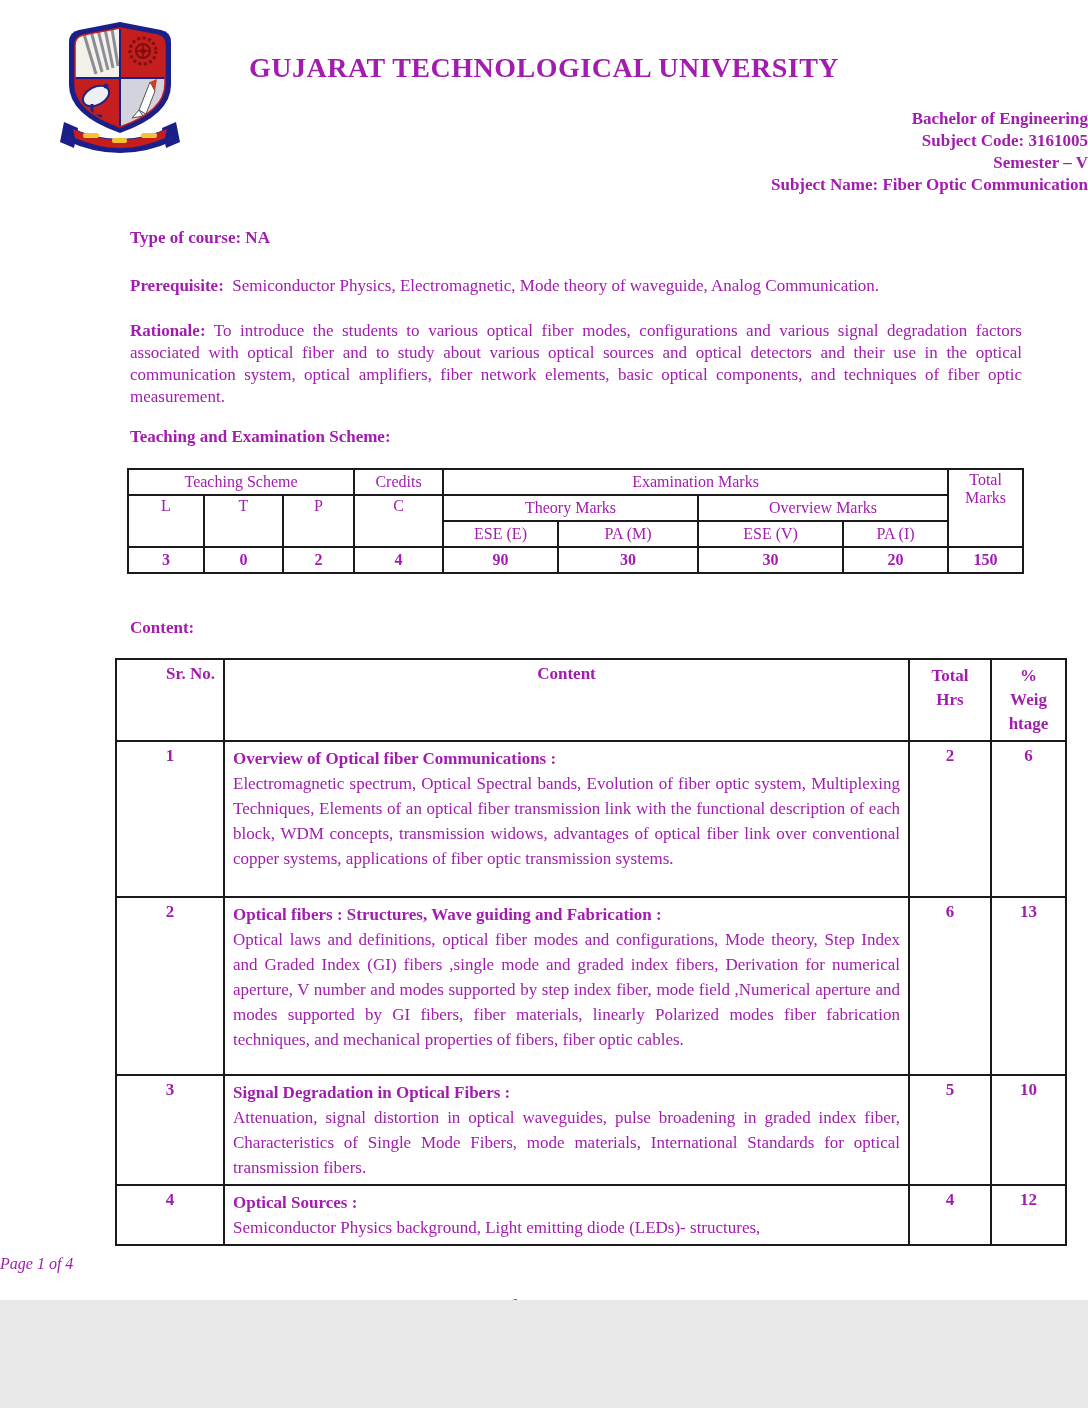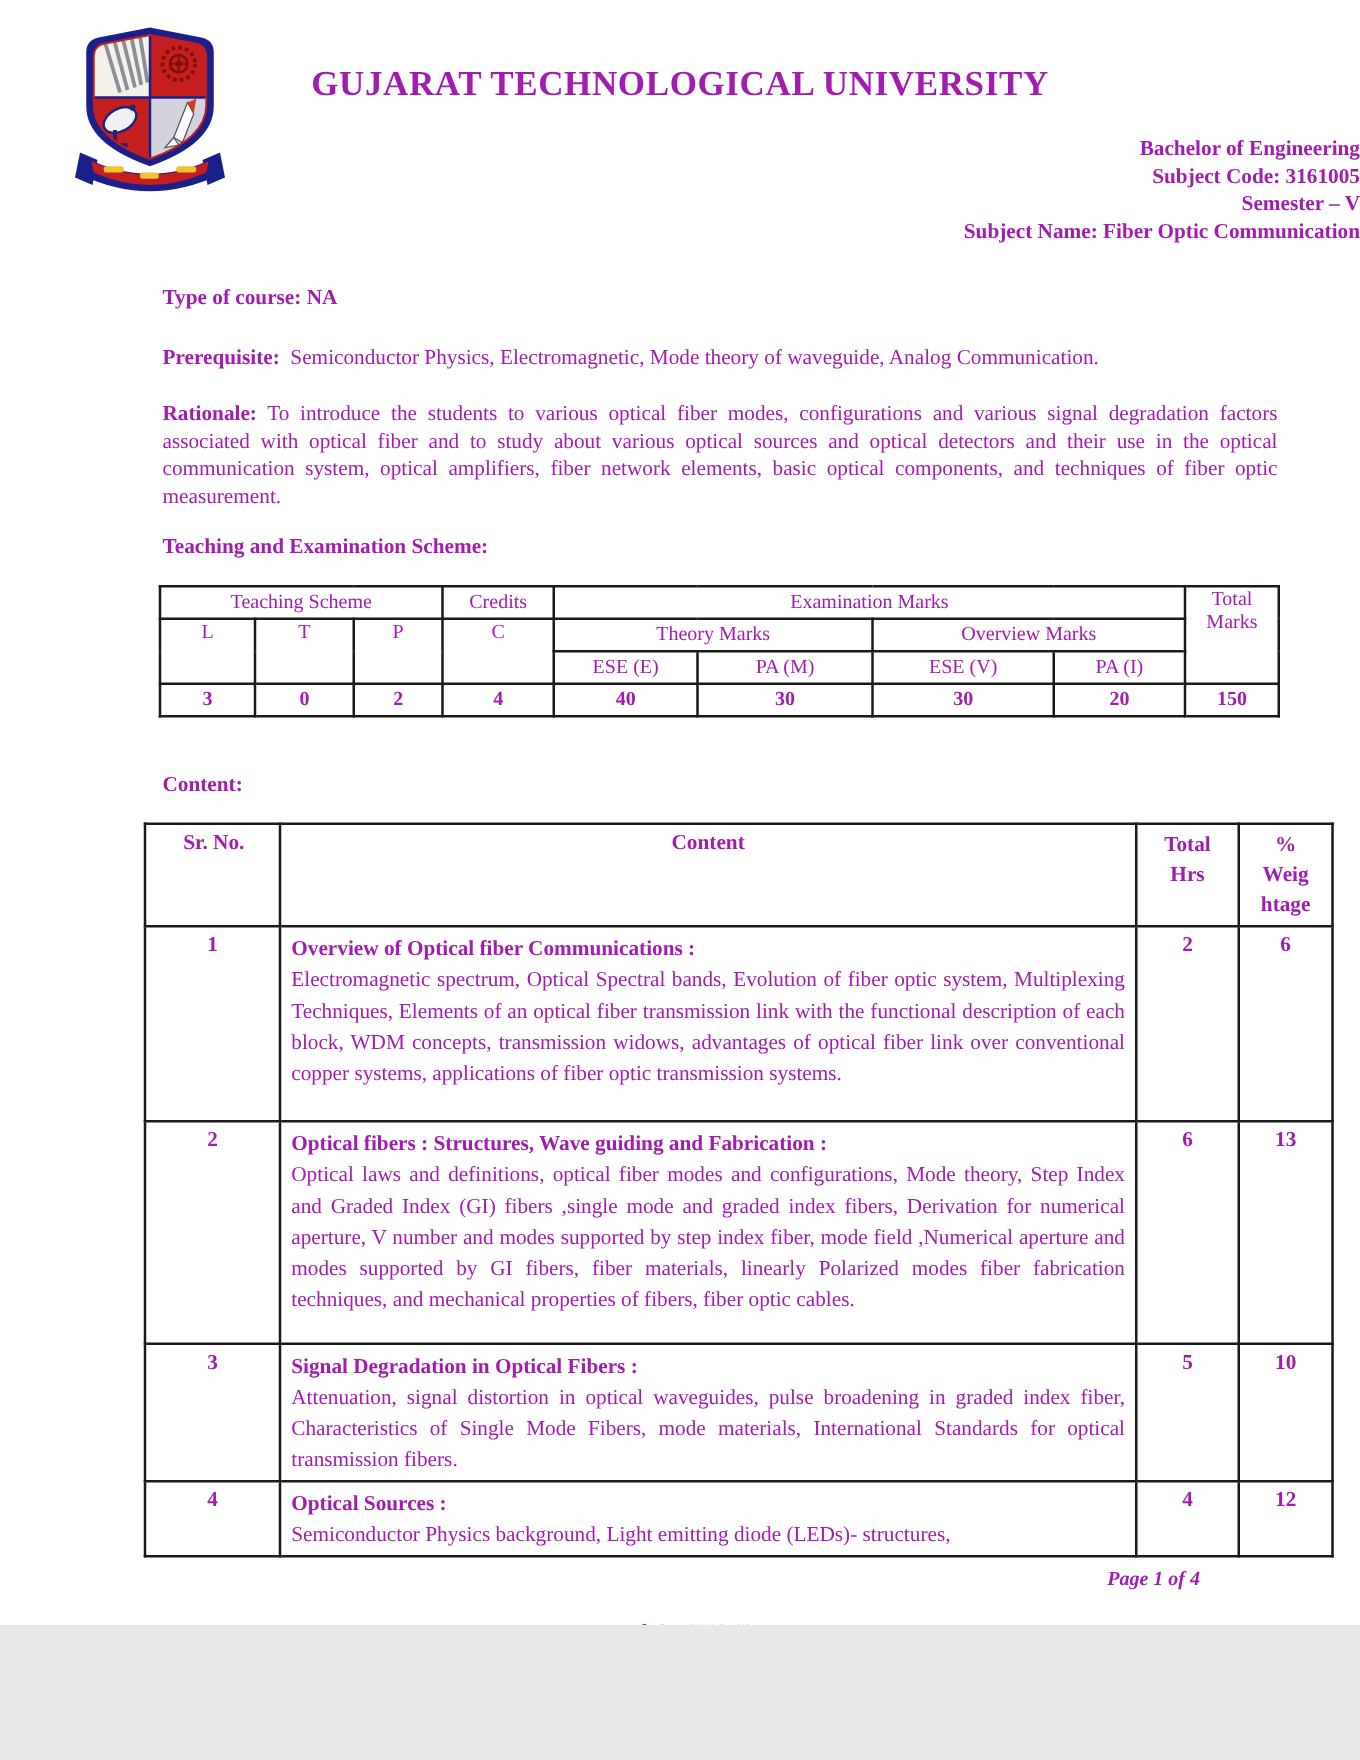--- a/index.html
+++ b/index.html
@@ -55,36 +55,35 @@
   .content-table{
     margin:19px 0 0 115px;width:950px;
     font-size:17px;
   }
   .content-table td{
     border:2px solid #1a1a1a;
     padding:4px 8px;
     vertical-align:top;
   }
   .content-table .head td{font-weight:bold;text-align:center;}
-  .content-table .head .sr-head{text-align:center;padding-left:10px;vertical-align:top;}
+  .content-table .head .sr-head{text-align:right;padding-left:10px;vertical-align:top;}
   .content-table .head td{height:64px;}
   .pre{white-space:pre-line;line-height:24px;}
   .cell-sr{text-align:center;font-weight:bold;}
   .cell-num{text-align:center;font-weight:bold;}
   .cell-content .c-title{font-weight:bold;line-height:25px;}
   .cell-content .c-body{text-align:justify;line-height:25px;}
   .row-1 td{height:146px;}
   .row-2 td{height:168px;}
   .row-3 td{height:82px;}
   .row-4 td{height:34px;overflow:hidden;}
   
   .page-num{
     margin:9px 128px 0 0;
-    text-align:right;
-    font-size:16px;font-weight:bold;font-style:italic;
+    font-size:16px;font-weight:normal;font-style:italic;
   }
   .wef{
     margin-top:24px;
     text-align:center;
     font-size:16px;font-weight:bold;
   }
 </style>
 </head>
 <body>
 
@@ -211,21 +210,21 @@
         <td>ESE (E)</td>
         <td>PA (M)</td>
         <td>ESE (V)</td>
         <td>PA (I)</td>
       </tr>
       <tr class="values">
         <td>3</td>
         <td>0</td>
         <td>2</td>
         <td>4</td>
-        <td>40</td>
+        <td>90</td>
         <td>30</td>
         <td>30</td>
         <td>20</td>
         <td>150</td>
       </tr>
     </tbody>
   </table>
 
   <div class="sec-heading content-h">Content:</div>
 

